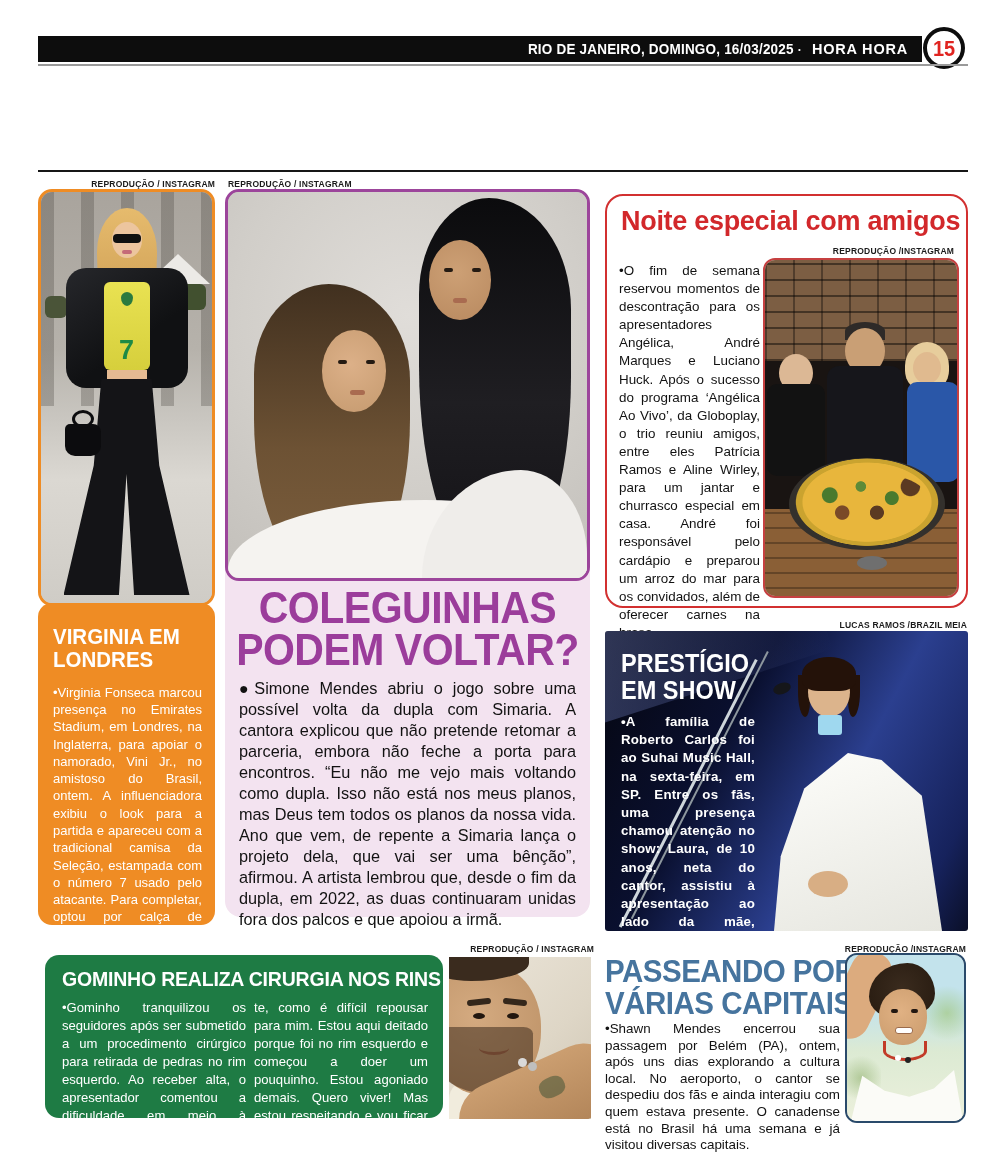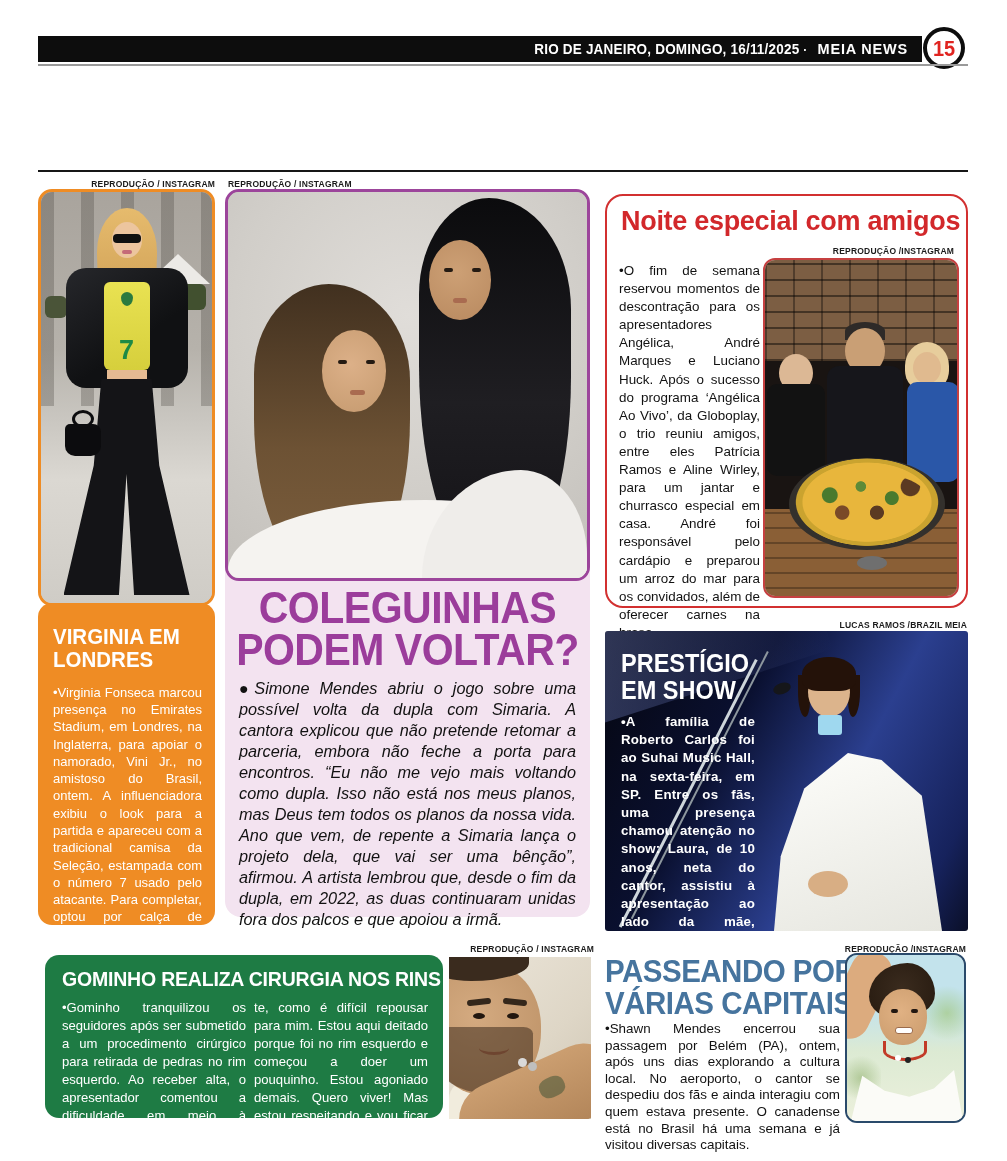--- a/index.html
+++ b/index.html
@@ -70,21 +70,21 @@
   .sm-hair { left:26px; top:92px; width:156px; height:300px; background:linear-gradient(180deg,#41301f,#6d5234 55%,#7d5f3e);
              border-radius:48% 52% 44% 50% / 30% 32% 55% 55%; }
   .sm-face { left:94px; top:138px; width:64px; height:82px; background:radial-gradient(circle at 45% 42%, #dcb088, #c59a6f); border-radius:50%; }
   .sm-eye1 { left:110px; top:168px; width:9px; height:4px; background:#241a12; border-radius:2px; }
   .sm-eye2 { left:138px; top:168px; width:9px; height:4px; background:#241a12; border-radius:2px; }
   .sm-lips { left:122px; top:198px; width:15px; height:5px; background:#a96b50; border-radius:3px; }
   .c-tops { left:0; bottom:0; width:100%; height:78px; background:#f5f3f0; border-radius:55% 45% 0 0 / 90% 70% 0 0; }
   .c-top2 { right:0; bottom:0; width:46%; height:108px; background:#efedea; border-radius:60% 40% 0 0 / 100% 80% 0 0; }
   .c-head { position:absolute; left:0; top:398px; width:100%; text-align:center; color:#9b3d9b;
             font-size:41px; font-weight:800; line-height:.98; transform:scaleY(1.06); transform-origin:top center; letter-spacing:-.5px; }
-  .c-body { position:absolute; left:14px; top:489px; width:337px; font-size:16.3px; line-height:21px; font-weight:500;font-style:italic; }
+  .c-body { position:absolute; left:14px; top:489px; width:337px; font-size:16.3px; line-height:21px; font-weight:500; }
 
   
   .n-container { position:absolute; left:605px; top:194px; width:363px; height:414px; background:#fff;
                  border:2px solid #d23030; border-radius:18px; }
   .n-title { position:absolute; left:14px; top:9px; color:#d2282b; font-size:27px; font-weight:800; letter-spacing:-.3px; transform:scaleY(1.05); transform-origin:top left; }
   .n-credit { right:12px; top:50px; }
   .n-body { position:absolute; left:12px; top:66px; width:141px; font-size:13.4px; line-height:18.1px; font-weight:500; }
   .n-frame { left:156px; top:62px; width:196px; height:340px; border:2.5px solid #c64040; border-radius:12px; }
   .n-bg { inset:0; background:linear-gradient(180deg,#7c5e43 0 30%,#191412 30% 74%,#8a5f36 74% 100%); }
   .n-brick { left:0; top:0; width:100%; height:30%;
@@ -175,21 +175,21 @@
   .sh-neck { left:36px; top:86px; width:44px; height:20px; border:3px solid #c23b28; border-top:none; border-radius:0 0 50% 50%; background:transparent; }
   .sh-beadw { left:48px; top:100px; width:6px; height:6px; background:#fff; border-radius:50%; }
   .sh-beadb { left:58px; top:102px; width:6px; height:6px; background:#222; border-radius:50%; }
 </style>
 </head>
 <body>
 
 <div class="page">
 
   <div class="topbar">
-    <span class="dateline"><span>RIO DE JANEIRO, DOMINGO, 16/11/2025</span><span class="sep">·</span><span class="brand">MEIA NEWS</span></span>
+    <span class="dateline"><span>RIO DE JANEIRO, DOMINGO, 16/03/2025</span><span class="sep">·</span><span class="brand">HORA HORA</span></span>
   </div>
   <div class="pagenum">
       <span>15</span>
     </div>
   <div class="rule-a"></div>
   <div class="rule-b"></div>
 
   <div class="credit" style="left:38px; top:179px; width:177px; text-align:right;">REPRODUÇÃO / INSTAGRAM</div>
   <div class="photo v-frame">
     <div class="art v-bg"></div>

